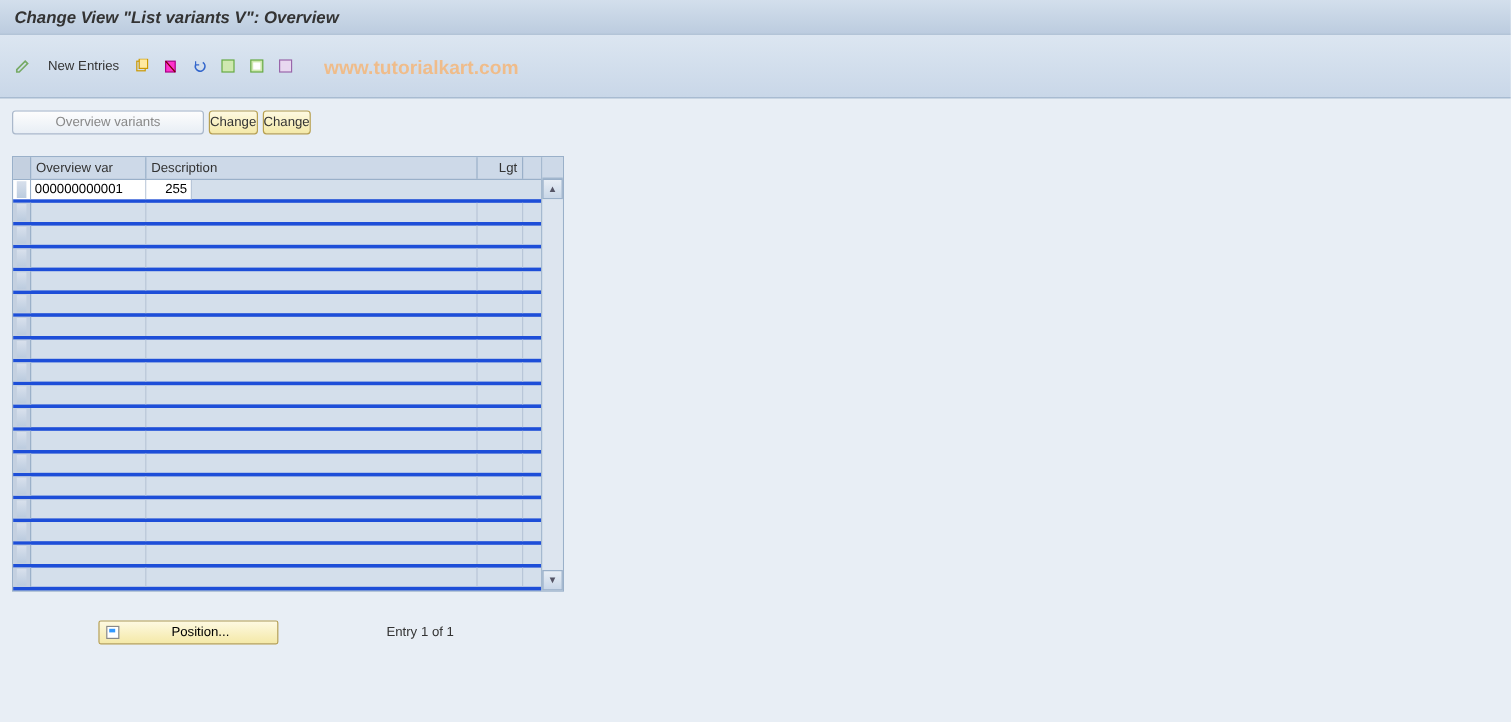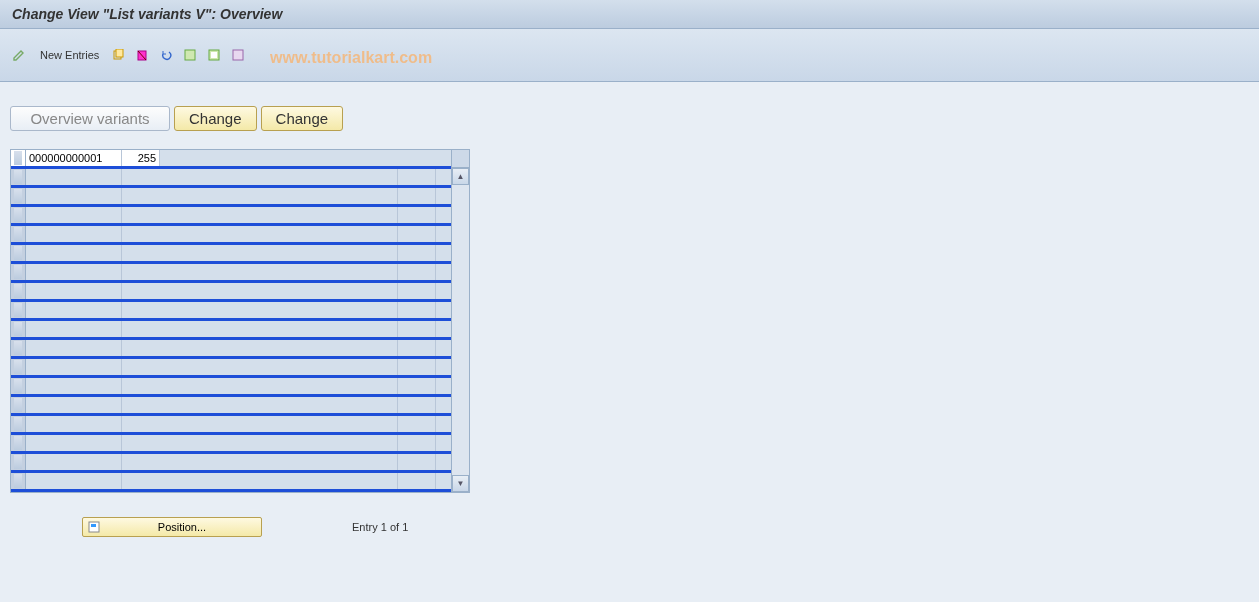--- a/index.html
+++ b/index.html
@@ -65,25 +65,24 @@
     
     .tab-row {
       display: flex;
       gap: 4px;
       margin-bottom: 18px;
     }
     .tab {
       background: linear-gradient(#fef9e1, #f4e9a8);
       border: 1px solid #b8a050;
       border-radius: 3px;
-      padding: 3px 14px;
-      font-size: 15px;
+      padding: 3px 0;
+      font-size: 11px;
       color: #333;
       cursor: pointer;
-      margin-top: 14px;
     }
     .tab.active {
       background: linear-gradient(#fdfdfd, #e8eef5);
       border: 1px solid #aab8cb;
       color: #888;
       cursor: default;
       width: 160px;
       text-align: center;
     }
     
@@ -181,21 +180,21 @@
     .position-btn {
       background: linear-gradient(#fef9e1, #f4e9a8);
       border: 1px solid #b8a050;
       border-radius: 2px;
       padding: 2px 8px 2px 4px;
       display: flex;
       align-items: center;
       gap: 10px;
       font-size: 11px;
       cursor: pointer;
-      width: 180px;
+      width: 150px;
       justify-content: flex-start;
     }
     .position-btn .p-icon {
       width: 14px; height: 14px;
       display:inline-flex;align-items:center;justify-content:center;
       font-size:10px;
     }
     .position-btn .p-label { flex:1; text-align:center; }
     .entry-text { font-size: 11px; color: #333; }
     
@@ -256,20 +255,26 @@
 
   <div class="tab-row">
     <div class="tab active">Overview variants</div>
     <div class="tab">Change</div>
     <div class="tab">Change</div>
   </div>
 
 
   <div class="table-wrap">
     <div class="grid">
+      <div class="grid-header">
+        <div class="cell col-sel"></div>
+        <div class="cell col-ov">Overview var</div>
+        <div class="cell col-desc">Description</div>
+        <div class="cell col-lgt">Lgt</div>
+      </div>
       <div class="grid-body" id="grid-body">
 
       <div class="row data">
             <div class="cell col-sel">
               <div class="col-sel-inner"></div>
             </div>
             <div class="cell col-ov">000000000001</div>
             <div class="cell col-lgt">255</div>
           </div>
           <div class="row">

